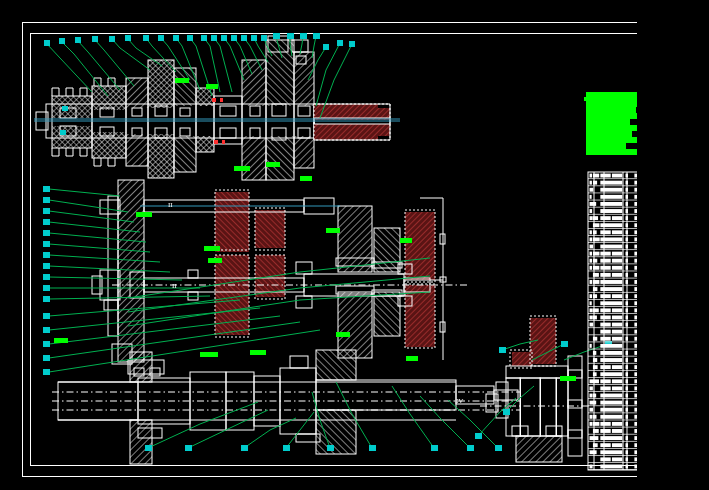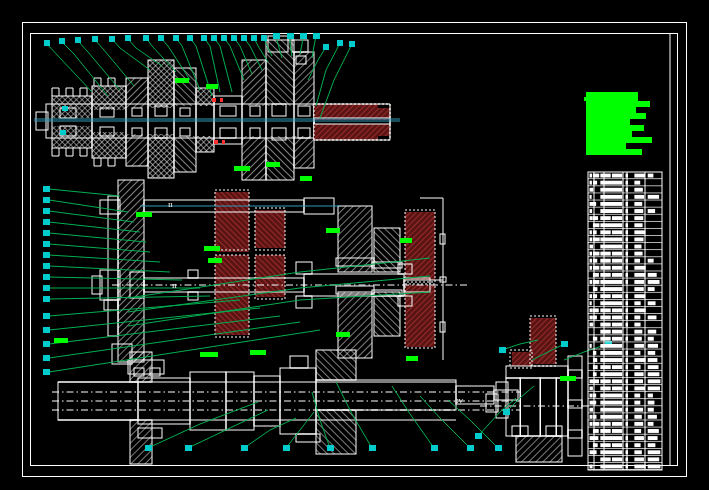--- a/index.html
+++ b/index.html
@@ -1,17 +1,17 @@
 <!DOCTYPE html>
 <html><head>
 <meta charset="utf-8">
 <style>
   html,body{margin:0;padding:0;background:#000;}
   body{width:709px;height:490px;overflow:hidden;font-family:"Liberation Sans",sans-serif;}
-  #stage{position:relative;width:709px;height:490px;background:#000000;overflow:hidden;}
+  #stage{position:relative;width:637px;height:490px;background:#000000;overflow:hidden;}
   .abs{position:absolute;}
   
   .frame-outer{left:22px;top:22px;width:665px;height:455px;border:1px solid #ffffff;box-sizing:border-box;}
   .frame-inner{left:30px;top:33px;width:648px;height:433px;border:1px solid #ffffff;box-sizing:border-box;}
   
   svg.layer{position:absolute;left:0;top:0;width:709px;height:490px;overflow:visible;}
   .wh{stroke:#ffffff;fill:none;stroke-width:1;}
   .gn{stroke:#00b050;fill:none;stroke-width:1;}
   .gnbright{fill:#00ff00;stroke:none;}
   .cy{fill:#00cccc;stroke:none;}

